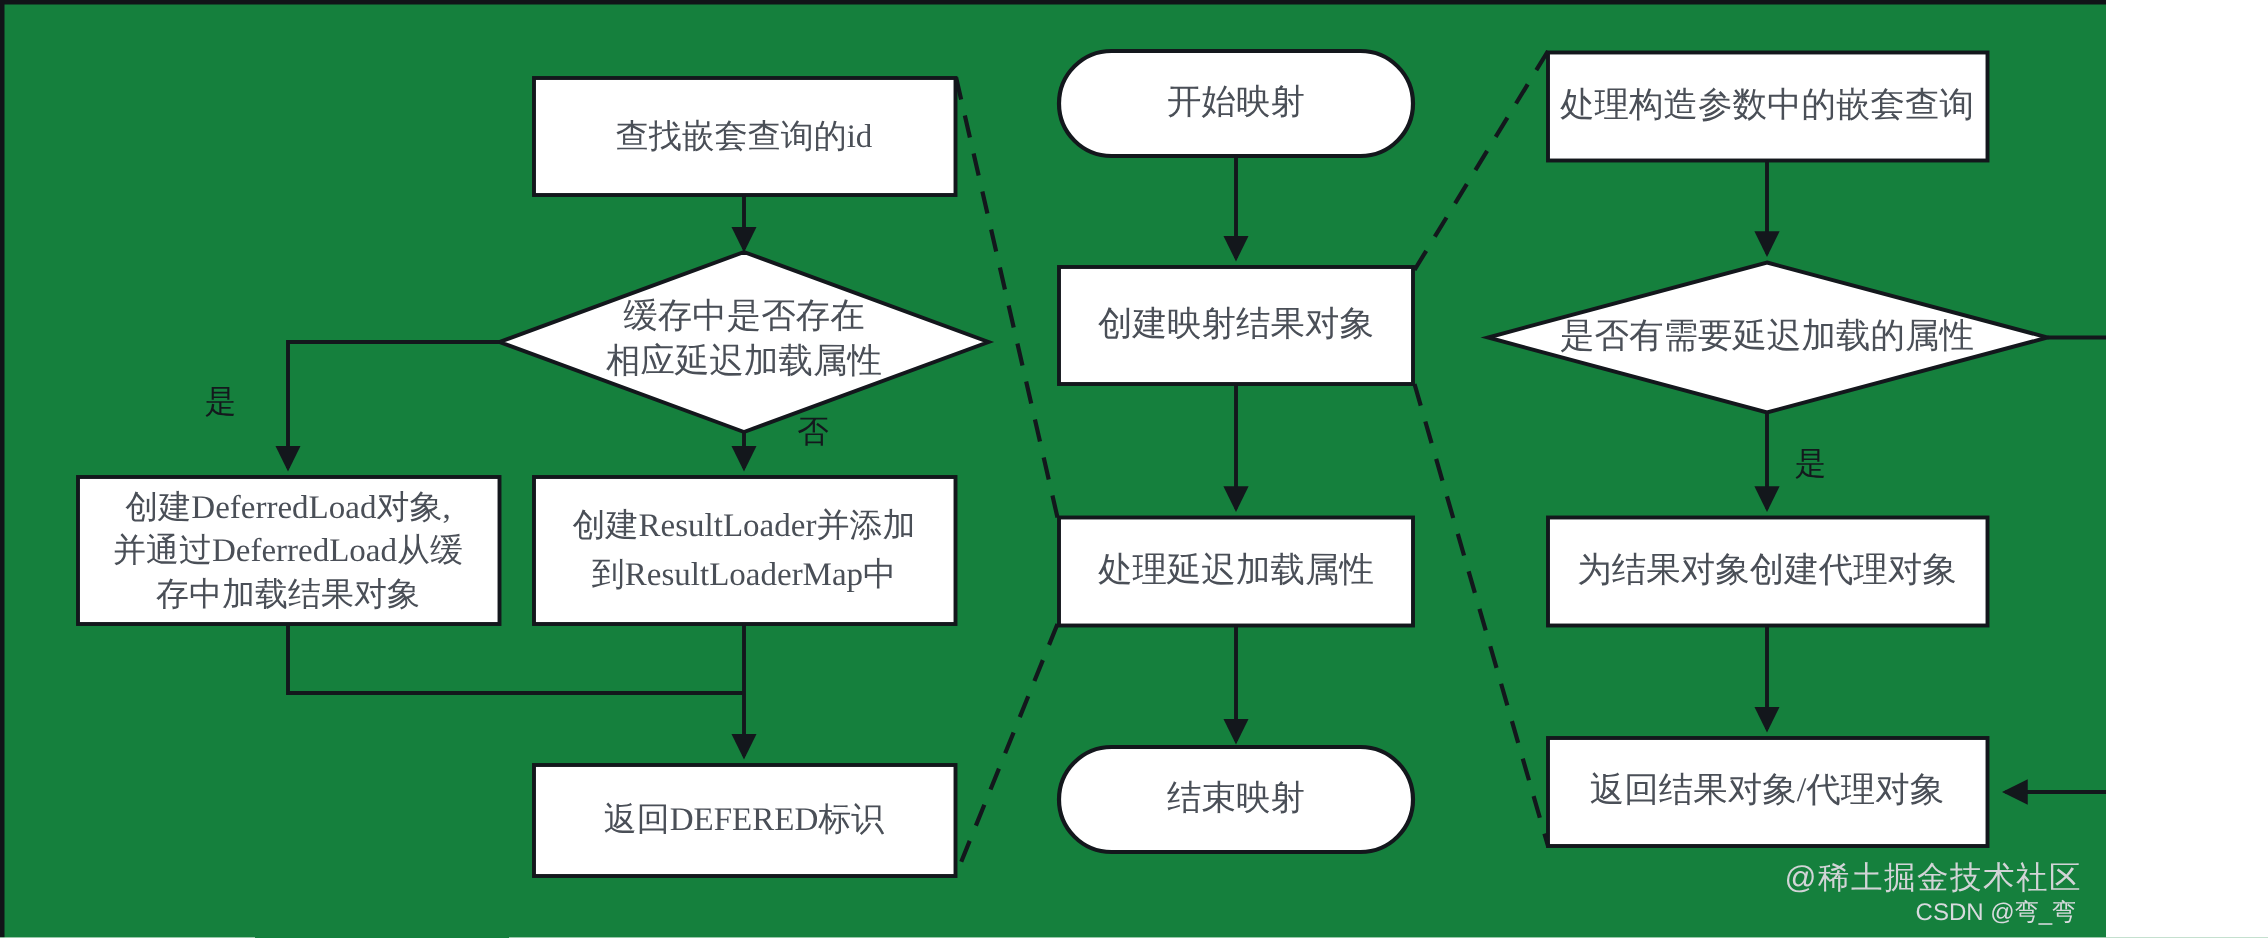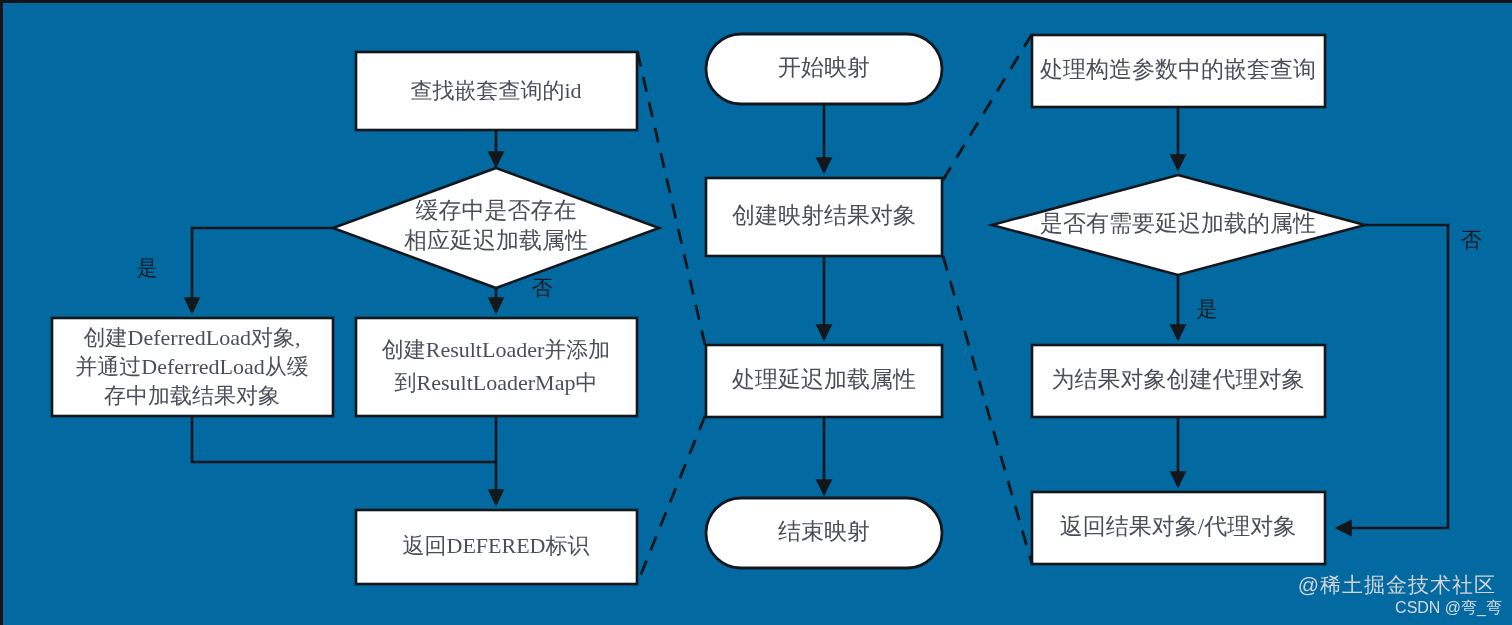--- a/index.html
+++ b/index.html
@@ -2,23 +2,23 @@
 <html><head>
 <meta charset="utf-8">
 <style>
   html, body {
     margin: 0;
     padding: 0;
     background: #ffffff;
   }
   #canvas {
     position: relative;
-    width: 1512px;
+    width: 1404px;
     height: 625px;
-    background: #0369a1;
+    background: #15803d;
     overflow: hidden;
     font-family: "Liberation Serif", "DejaVu Serif", serif;
   }
   #frame-top {
     position: absolute;
     left: 0; top: 0;
     width: 1512px; height: 3px;
     background: #111418;
   }
   #frame-left {
@@ -78,21 +78,21 @@
     bottom: 26px;
     color: #d2d4d7;
     font-size: 21px;
     font-family: "Liberation Sans", sans-serif;
     letter-spacing: 1px;
     white-space: nowrap;
     margin-top: 46px;
   }
   .watermark-sub {
     position: absolute;
-    right: 10px;
+    right: 20px;
     bottom: 6px;
     color: #d8dade;
     font-size: 16px;
     font-family: "Liberation Sans", sans-serif;
     white-space: nowrap;
   }
 </style>
 </head>
 <body>
 

